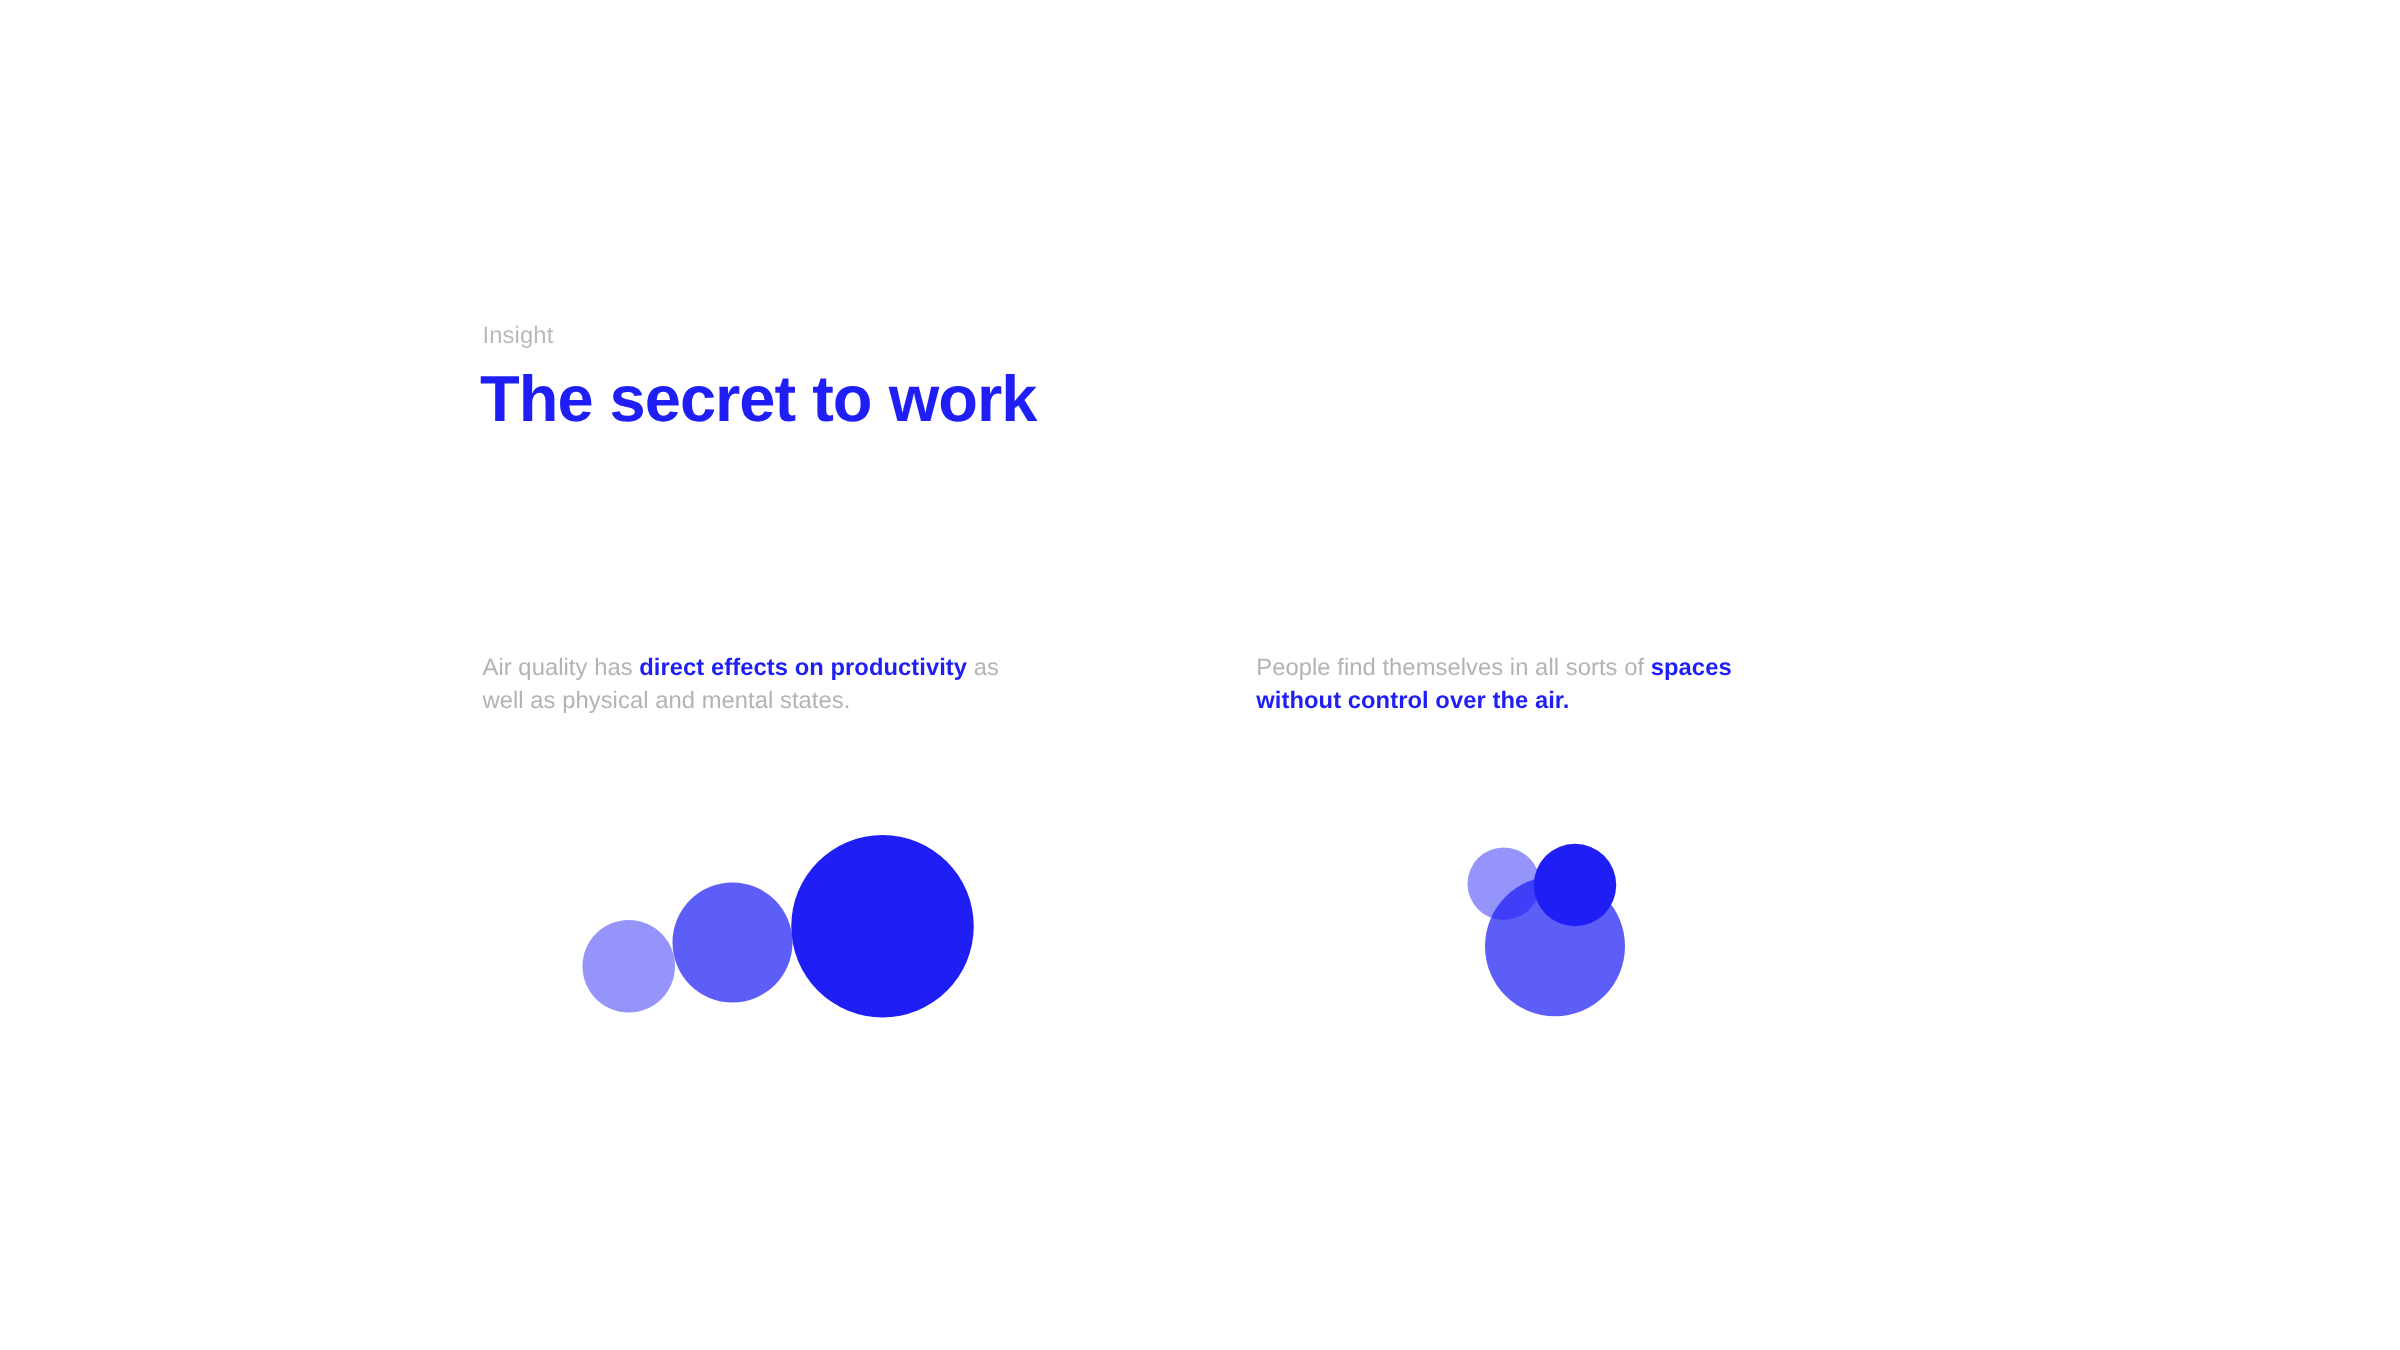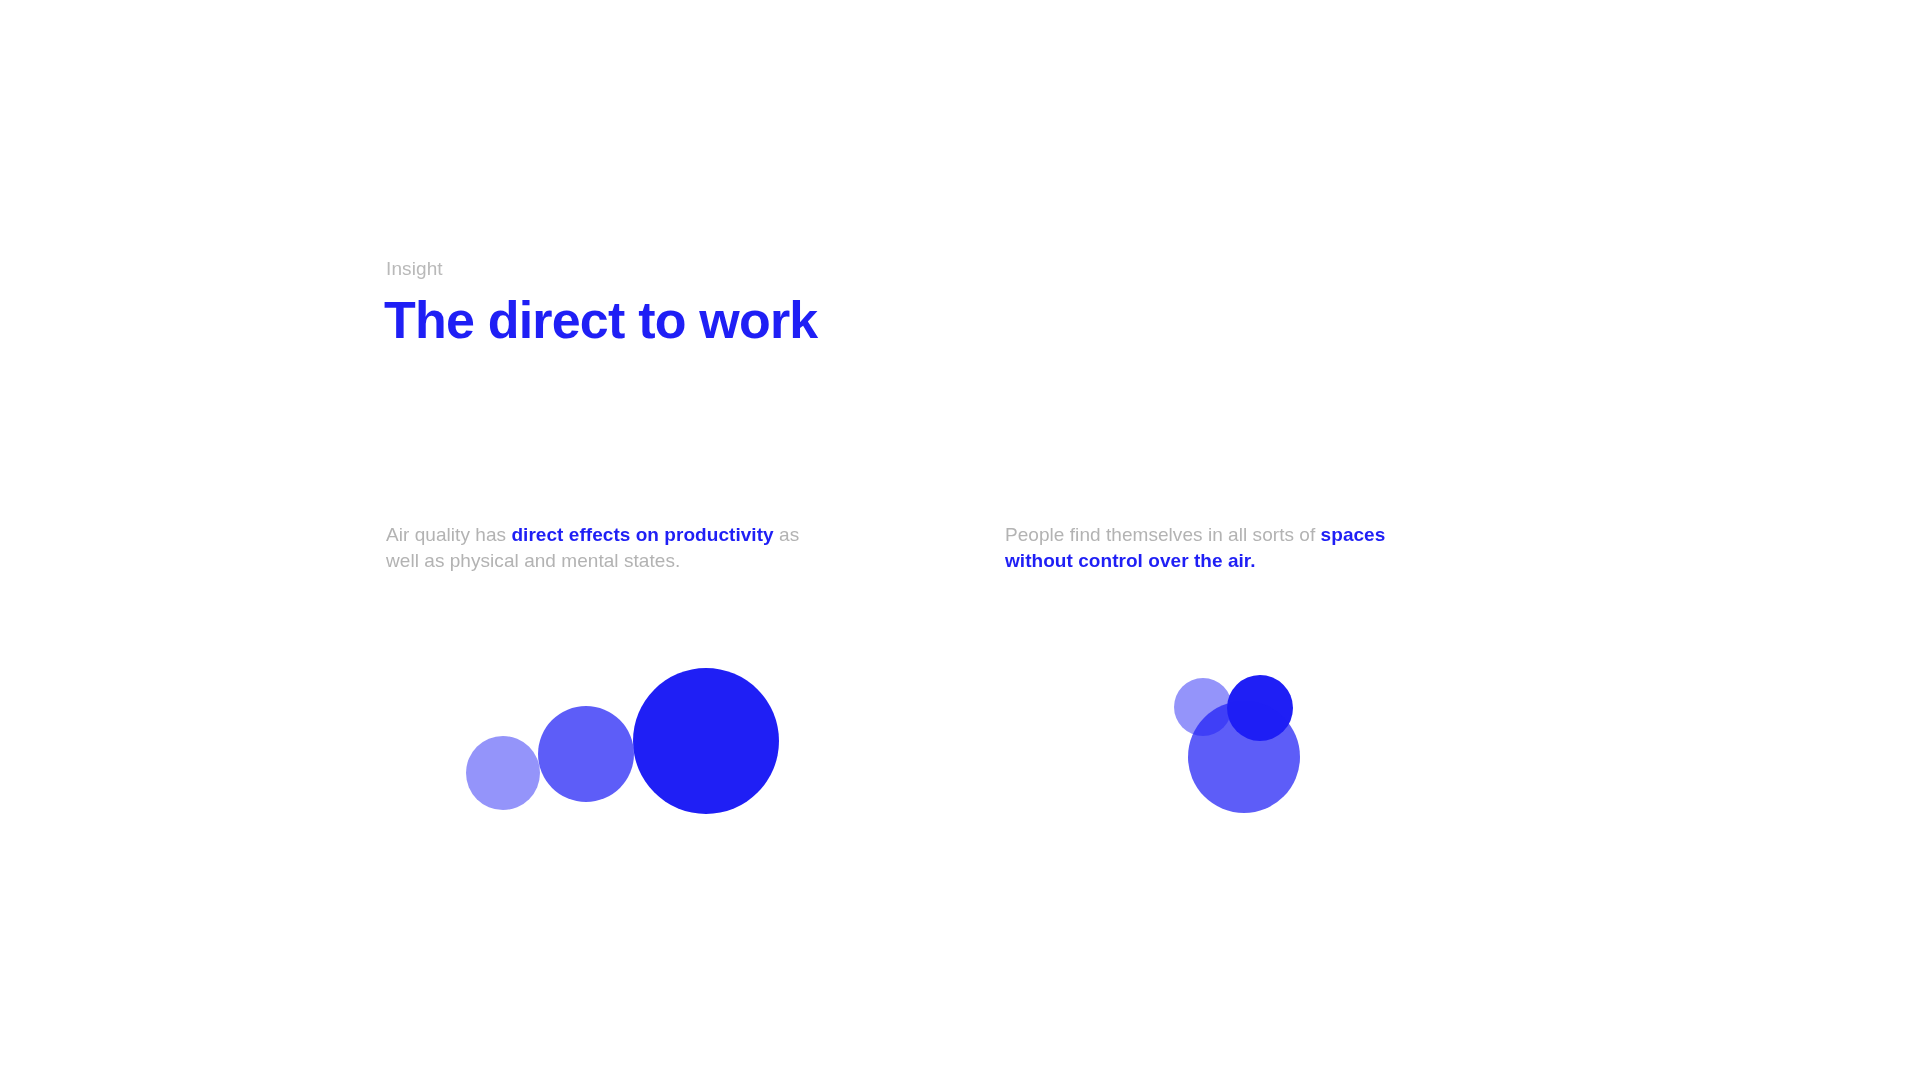--- a/index.html
+++ b/index.html
@@ -93,21 +93,21 @@
   .bubble.r-medium { left: 1188px; top: 701px; width: 112px; height: 112px; opacity: 0.72; }
 </style>
 </head>
 <body>
 
 <div class="page">
 
   <div class="eyebrow">Insight</div>
 
   <h1 class="headline">
-    <span class="hl-line">The direct to work</span>
+    <span class="hl-line">The secret to work</span>
   </h1>
 
   <p class="copy-col left">
     <span>Air quality has </span><span class="accent">direct effects on productivity</span><span> as well as physical and mental states.</span>
   </p>
 
   <p class="copy-col right">
     <span>People find themselves in all sorts of </span><span class="accent">spaces without control over the air.</span>
   </p>
 

